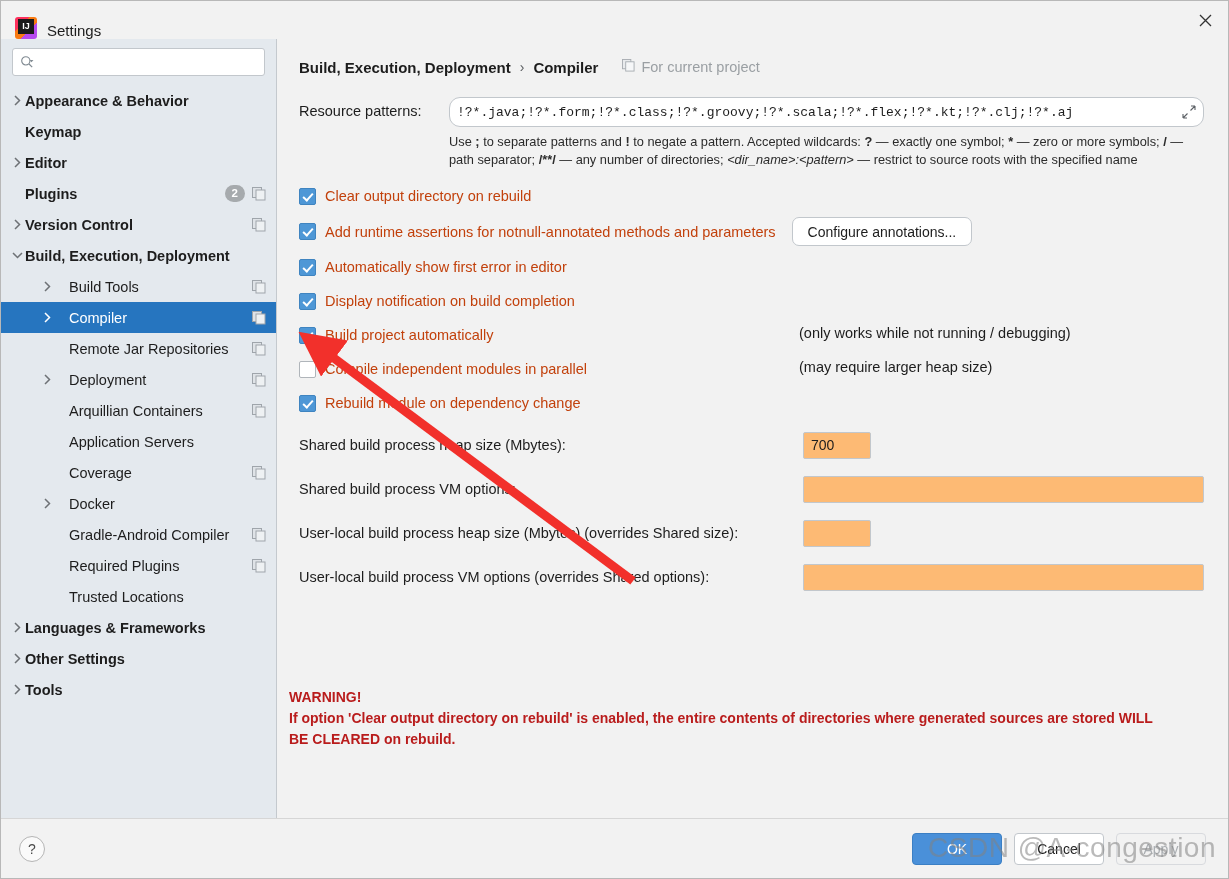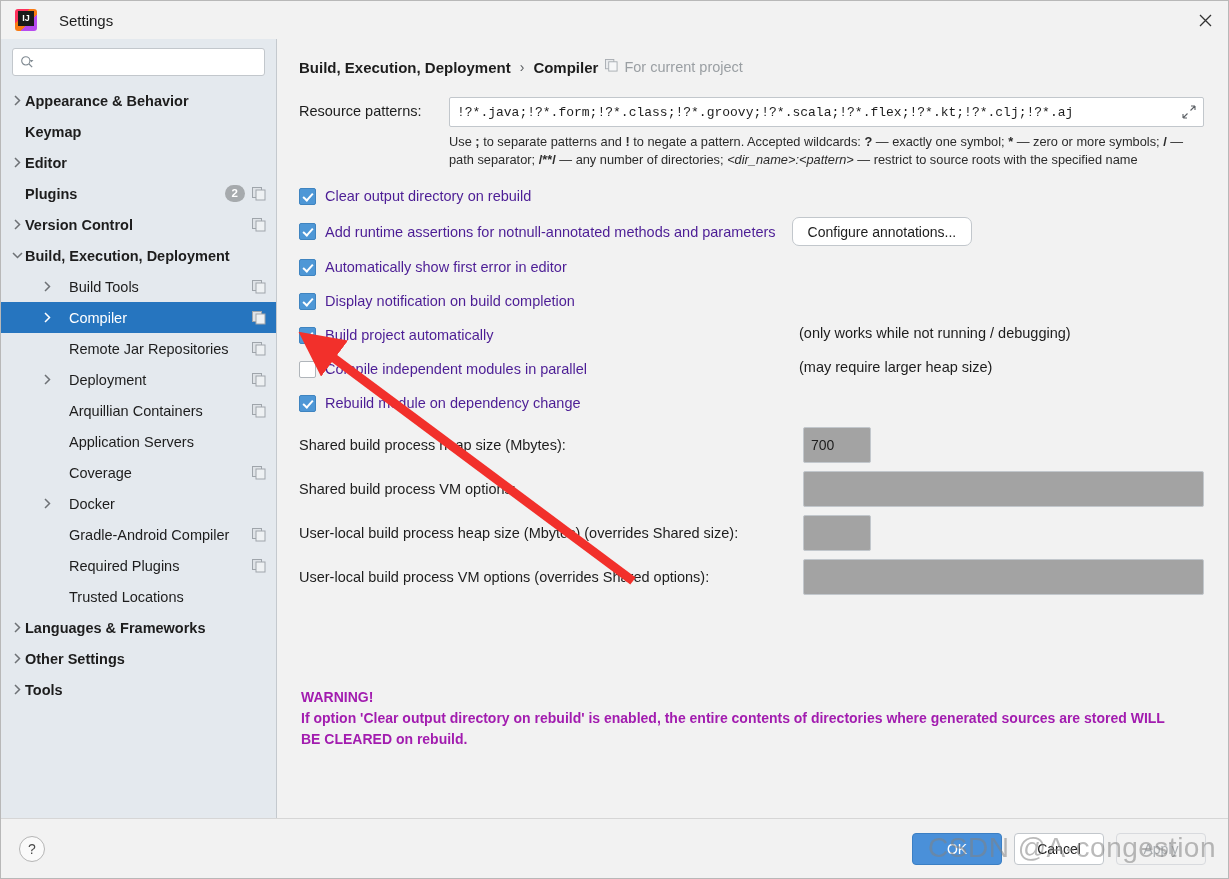--- a/index.html
+++ b/index.html
@@ -17,24 +17,23 @@
     border: 1px solid #b8b8b8;
     display: flex;
     flex-direction: column;
   }
 
   
   #titlebar {
     height: 38px;
     background: #f2f2f2;
     display: flex;
-    align-items: center;
+    align-items: flex-end;
     flex: 0 0 38px;
     position: relative;
-    gap: 12px;
   }
   #app-logo {
     width: 22px; height: 22px;
     margin-left: 14px;
     border-radius: 3px;
     position: relative;
     background: linear-gradient(135deg,#fe315d 0%,#fe315d 34%,#f97a12 34%,#f97a12 62%,#b74aef 62%,#b74aef 100%);
     overflow: hidden;
   }
   #app-logo::after {
@@ -142,21 +141,21 @@
     overflow: hidden;
   }
   #breadcrumb {
     display: flex; align-items: center;
     font-size: 15px; font-weight: bold; color: #1d1d1d;
     height: 24px;
     margin-bottom: 18px;
   }
   .bc-sep { margin: 0 9px; color: #5a5d60; font-weight: normal; font-size: 14px;}
   #for-current-project {
-    margin-left: 7px;
+    margin-left: 24px;
     font-weight: normal;
     color: #9a9fa3;
     font-size: 14.5px;
     display: flex;
     align-items: center;
     gap: 6px;
   }
 
   .row { display: flex; align-items: flex-start; }
   #res-row { margin-bottom: 5px; }
@@ -164,21 +163,21 @@
   #res-field-wrap {
     position: relative;
     flex: 1;
     max-width: 758px;
   }
   #res-field {
     width: 100%;
     height: 30px;
     border: 1px solid #c2c7cc;
     background: #ffffff;
-    border-radius: 2px;
+    border-radius: 11px;
     font-family: "Liberation Mono", monospace;
     font-size: 13px;
     padding: 0 28px 0 7px;
     color: #1d1d1d;
     outline: none;
   }
   #expand-icon {
     position: absolute;
     right: 8px; top: 8px;
     width: 14px; height: 14px;
@@ -219,21 +218,21 @@
   }
   .checkbox.on::after {
     content: "";
     position: absolute;
     left: 5px; top: 2px;
     width: 4px; height: 8px;
     border: solid #ffffff;
     border-width: 0 2px 2px 0;
     transform: rotate(42deg);
   }
-  .cb-label { font-size: 14.5px; color: #4c1d95; }
+  .cb-label { font-size: 14.5px; color: #c2410c; }
   .cb-note {
     position: absolute;
     left: 500px;
     font-size: 14.5px;
     color: #1d1d1d;
     white-space: nowrap;
   }
   .cb-row-wrap { position: relative; }
 
   #configure-btn {
@@ -255,40 +254,40 @@
     height: 30px;
     margin-bottom: 14px;
   }
   .field-label {
     font-size: 14.5px;
     color: #1d1d1d;
     width: 504px;
     flex: 0 0 504px;
   }
   .text-input {
-    height: 36px;
+    height: 27px;
     border: 1px solid #c2c7cc;
-    background: #a3a3a3;
+    background: #fdba74;
     border-radius: 2px;
     font-size: 14px;
     padding: 0 7px;
     color: #1d1d1d;
     font-family: "Liberation Sans", sans-serif;
     outline: none;
   }
   .narrow { width: 68px; }
   .wide { width: 404px; }
 
   #warning {
     position: absolute;
-    left: 24px;
+    left: 12px;
     bottom: 68px;
     font-size: 14px;
     font-weight: bold;
-    color: #a21caf;
+    color: #b91c1c;
     line-height: 21px;
     max-width: 880px;
   }
 
   
   #footer {
     height: 60px;
     flex: 0 0 60px;
     background: #f2f2f2;
     border-top: 1px solid #d6d6d6;

